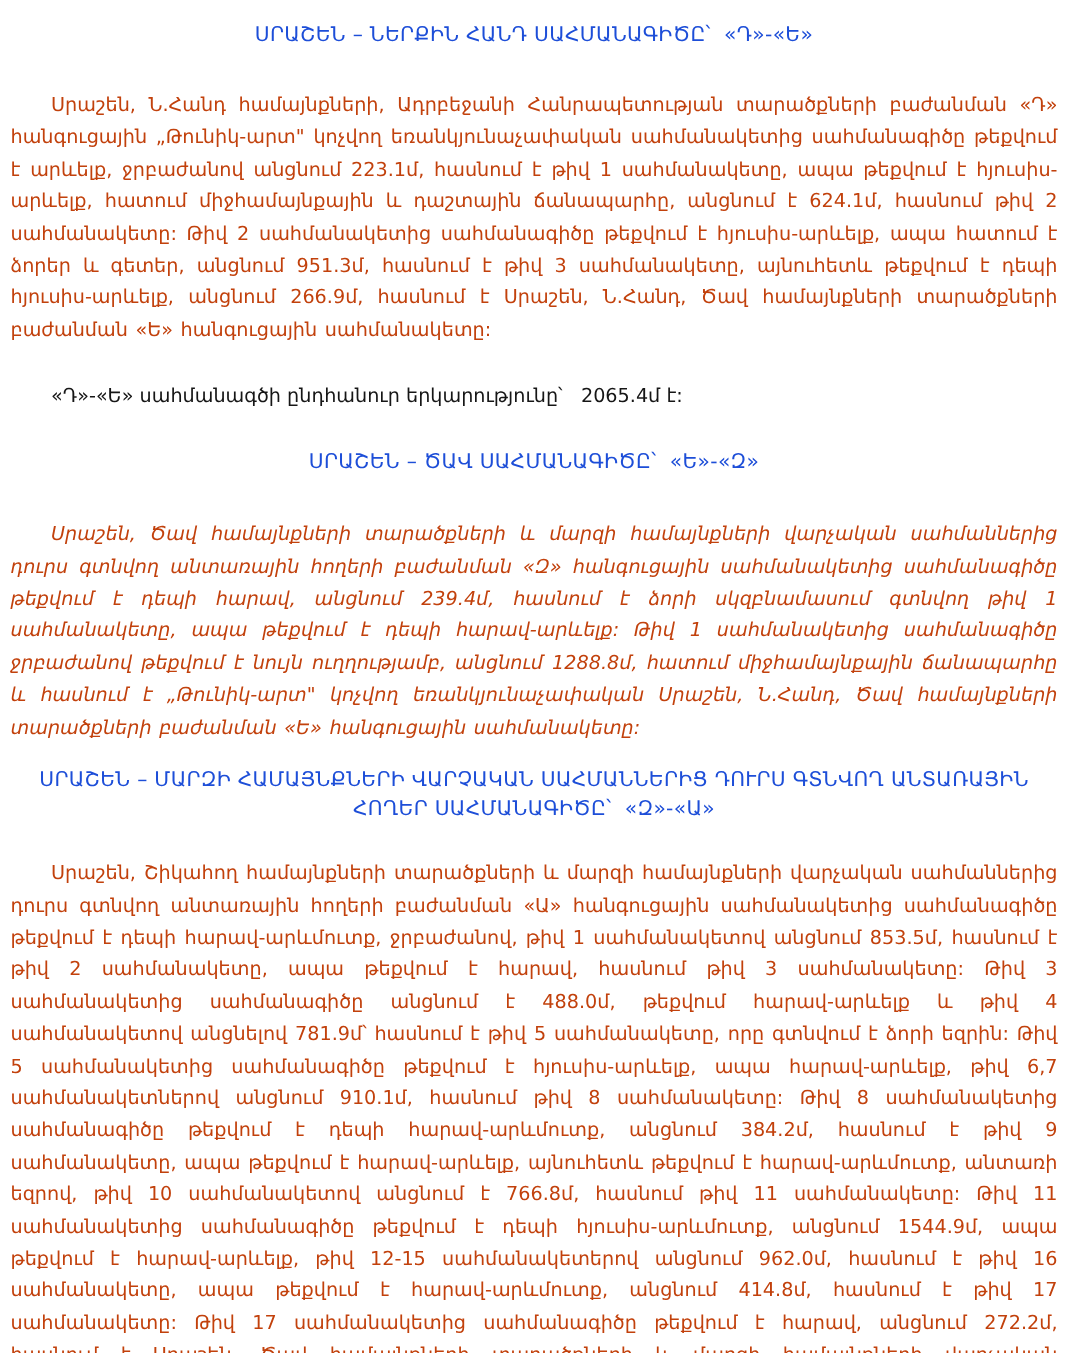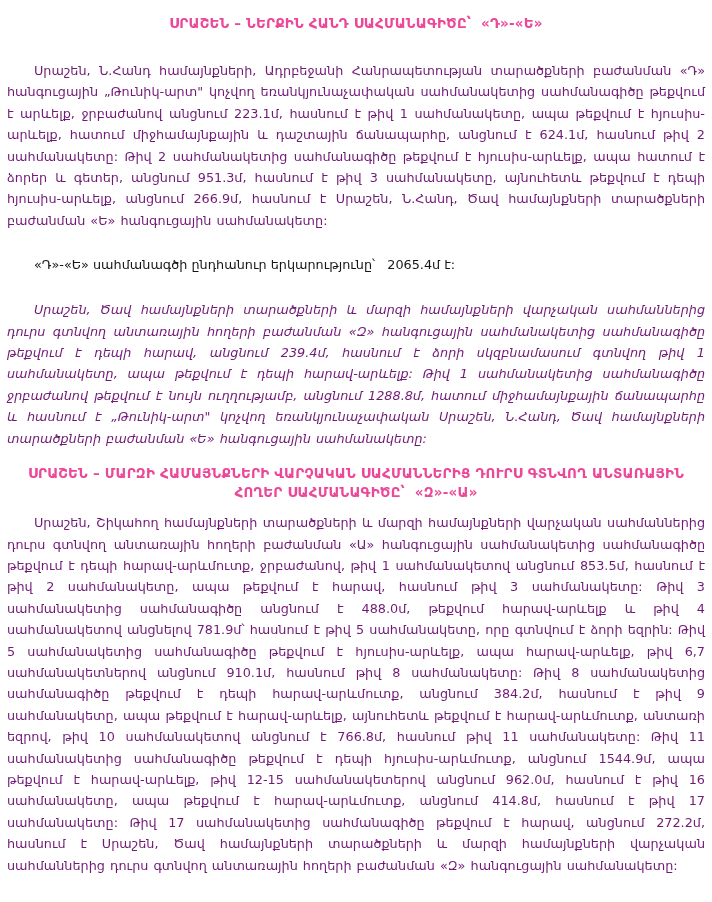--- a/index.html
+++ b/index.html
@@ -13,65 +13,66 @@
     margin: 0 auto;
     background: #ffffff;
     color: #111111;
     font-family: "DejaVu Sans", "Liberation Sans", sans-serif;
     box-sizing: border-box;
     padding: 10px 7px 6px 7px;
     overflow: hidden;
   }
   .heading {
     font-size: 13.5px;
-    font-weight: bold;
+    font-weight: normal;
     text-align: center;
     line-height: 19px;
     margin: 0 0 0 0;
     letter-spacing: 0.2px;
-    color: #ec4899;
+    color: #1d4ed8;
   }
   .body-para {
     font-size: 12.8px;
     line-height: 21.4px;
     text-align: justify;
     text-indent: 27px;
     margin: 0;
-    color: #701a75;
+    color: #c2410c;
     word-spacing: 1px;
   }
   .total-line {
     font-size: 12.8px;
     line-height: 20px;
     text-indent: 27px;
     margin: 0;
     color: #161616;
   }
   
   .sec1 .heading      { margin-top: 4px;  margin-bottom: 27px; }
   .sec1 .body-para    { margin-bottom: 21px; }
   .sec1 .total-line   { margin-bottom: 24px; margin-top: 24px; }
   .sec2 .heading      { margin-bottom: 28px; }
   .sec2 .body-para    { margin-bottom: 15px; font-style: italic; }
   .sec2 .total-line   { margin-bottom: 23px; }
-  .sec3 .heading      { margin-bottom: 10px; }
+  .sec3 .heading      { margin-bottom: 23px; }
   .sec3 .body-para    { margin-bottom: 11px; }
 </style>
 </head>
 <body>
 
 <div class="page">
 
   <section class="sec1">
     <h1 class="heading">ՍՐԱՇԵՆ – ՆԵՐՔԻՆ ՀԱՆԴ  ՍԱՀՄԱՆԱԳԻԾԸ՝&nbsp;&nbsp;«Դ»-«Ե»</h1>
     <p class="body-para">Սրաշեն, Ն.Հանդ համայնքների, Ադրբեջանի Հանրապետության տարածքների բաժանման «Դ» հանգուցային „Թունիկ-արտ" կոչվող եռանկյունաչափական սահմանակետից սահմանագիծը թեքվում է արևելք, ջրբաժանով անցնում 223.1մ, հասնում է թիվ 1 սահմանակետը, ապա թեքվում է հյուսիս-արևելք, հատում միջհամայնքային և դաշտային ճանապարհը, անցնում է 624.1մ, հասնում թիվ 2 սահմանակետը: Թիվ 2 սահմանակետից սահմանագիծը թեքվում է հյուսիս-արևելք, ապա հատում է ձորեր և գետեր, անցնում 951.3մ, հասնում է թիվ 3 սահմանակետը, այնուհետև թեքվում է դեպի հյուսիս-արևելք, անցնում 266.9մ, հասնում է Սրաշեն, Ն.Հանդ, Ծավ համայնքների տարածքների բաժանման «Ե» հանգուցային սահմանակետը:</p>
     <p class="total-line">«Դ»-«Ե» սահմանագծի ընդհանուր երկարությունը՝&nbsp;&nbsp; 2065.4մ է:</p>
   </section>
 
   <section class="sec2">
+    <h1 class="heading">ՍՐԱՇԵՆ – ԾԱՎ  ՍԱՀՄԱՆԱԳԻԾԸ՝&nbsp;&nbsp;«Ե»-«Զ»</h1>
     <p class="body-para">Սրաշեն, Ծավ համայնքների տարածքների և մարզի համայնքների վարչական սահմաններից դուրս գտնվող անտառային հողերի բաժանման «Զ» հանգուցային սահմանակետից սահմանագիծը թեքվում է դեպի հարավ, անցնում 239.4մ, հասնում է ձորի սկզբնամասում գտնվող թիվ 1 սահմանակետը, ապա թեքվում է դեպի հարավ-արևելք: Թիվ 1 սահմանակետից սահմանագիծը ջրբաժանով թեքվում է նույն ուղղությամբ, անցնում 1288.8մ, հատում միջհամայնքային ճանապարհը և հասնում է „Թունիկ-արտ" կոչվող եռանկյունաչափական Սրաշեն, Ն.Հանդ, Ծավ համայնքների տարածքների բաժանման «Ե» հանգուցային սահմանակետը:</p>
   </section>
 
   <section class="sec3">
     <h1 class="heading">ՍՐԱՇԵՆ – ՄԱՐԶԻ ՀԱՄԱՅՆՔՆԵՐԻ ՎԱՐՉԱԿԱՆ ՍԱՀՄԱՆՆԵՐԻՑ ԴՈՒՐՍ ԳՏՆՎՈՂ ԱՆՏԱՌԱՅԻՆ  ՀՈՂԵՐ  ՍԱՀՄԱՆԱԳԻԾԸ՝&nbsp;&nbsp;«Զ»-«Ա»</h1>
     <p class="body-para">Սրաշեն, Շիկահող համայնքների տարածքների և մարզի համայնքների վարչական սահմաններից դուրս գտնվող անտառային հողերի բաժանման «Ա» հանգուցային սահմանակետից սահմանագիծը թեքվում է դեպի հարավ-արևմուտք, ջրբաժանով, թիվ 1 սահմանակետով անցնում 853.5մ, հասնում է թիվ 2 սահմանակետը, ապա թեքվում է հարավ, հասնում թիվ 3 սահմանակետը: Թիվ 3 սահմանակետից սահմանագիծը անցնում է 488.0մ, թեքվում հարավ-արևելք և թիվ 4 սահմանակետով անցնելով 781.9մ՝ հասնում է թիվ 5 սահմանակետը, որը գտնվում է ձորի եզրին: Թիվ 5 սահմանակետից սահմանագիծը թեքվում է հյուսիս-արևելք, ապա հարավ-արևելք, թիվ 6,7 սահմանակետներով անցնում 910.1մ, հասնում թիվ 8 սահմանակետը: Թիվ 8 սահմանակետից սահմանագիծը թեքվում է դեպի հարավ-արևմուտք, անցնում 384.2մ, հասնում է թիվ 9 սահմանակետը, ապա թեքվում է հարավ-արևելք, այնուհետև թեքվում է հարավ-արևմուտք, անտառի եզրով, թիվ 10 սահմանակետով անցնում է 766.8մ, հասնում թիվ 11 սահմանակետը: Թիվ 11 սահմանակետից սահմանագիծը թեքվում է դեպի հյուսիս-արևմուտք, անցնում 1544.9մ, ապա թեքվում է հարավ-արևելք, թիվ 12-15 սահմանակետերով անցնում 962.0մ, հասնում է թիվ 16 սահմանակետը, ապա թեքվում է հարավ-արևմուտք, անցնում 414.8մ, հասնում է թիվ 17 սահմանակետը: Թիվ 17 սահմանակետից սահմանագիծը թեքվում է հարավ, անցնում 272.2մ, հասնում է Սրաշեն, Ծավ համայնքների տարածքների և մարզի համայնքների վարչական սահմաններից դուրս գտնվող անտառային հողերի բաժանման «Զ» հանգուցային սահմանակետը:</p>
 
   </section>
 
 </div>

